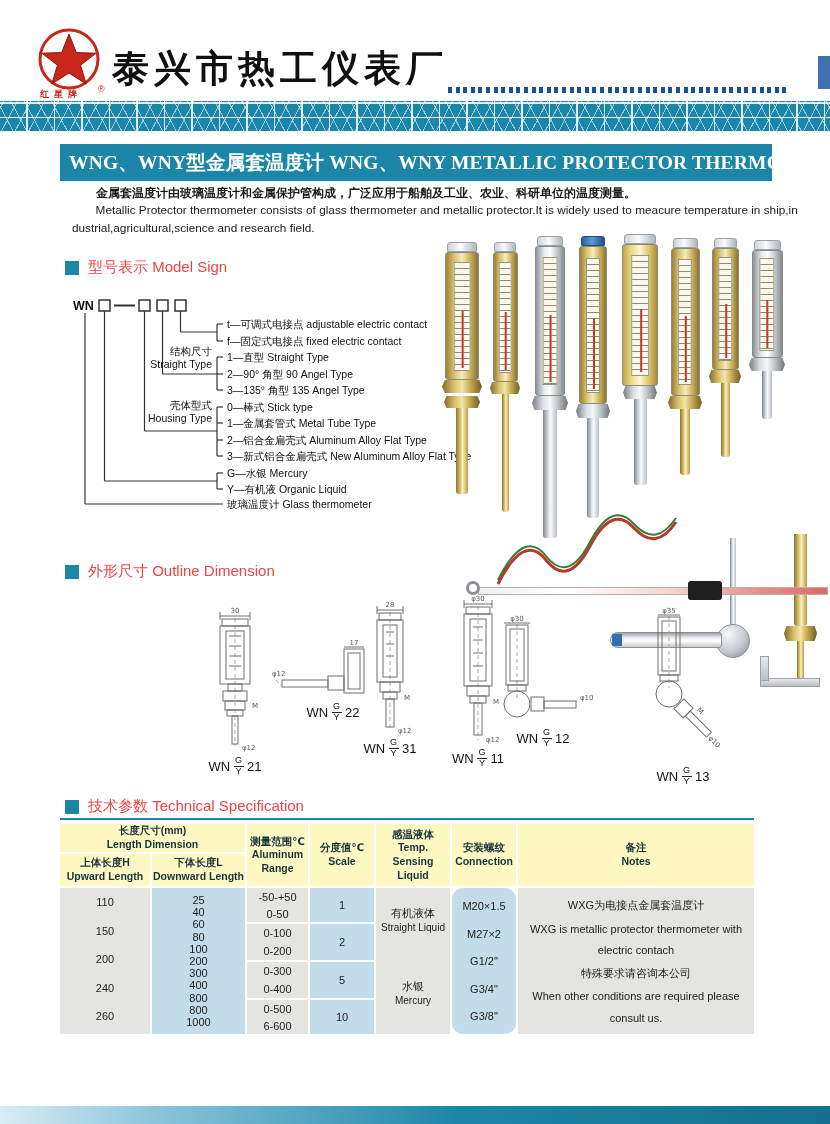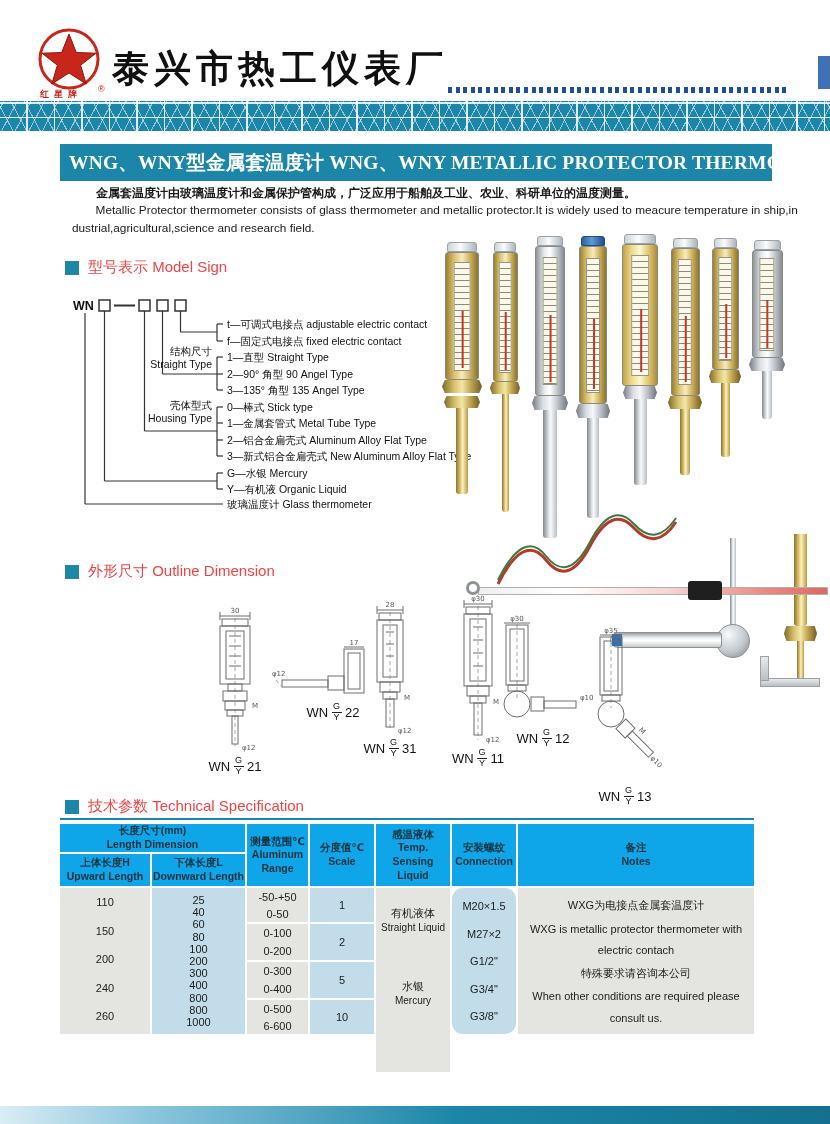--- a/index.html
+++ b/index.html
@@ -70,21 +70,21 @@
   .frac{display:inline-flex;flex-direction:column;align-items:center;font-size:9px;line-height:1.1;}
   .frac i{font-style:normal;padding:0 2px;}
   .frac i + i{border-top:1px solid #222;}
   .dwg{stroke:#6e6e6e;fill:none;stroke-width:1;}
   .dwg text{stroke:none;fill:#555;font-size:7px;font-family:"DejaVu Sans",sans-serif;}
   .cl{stroke:#a8a8a8;stroke-dasharray:4 3;}
   
   .spec{position:absolute;left:60px;top:818px;width:694px;}
   .spec .rule{height:2px;background:#1c86a8;margin-bottom:4px;}
   .trow{display:flex;gap:2px;}
-  .hc{background:#0ea5e9;color:#17323c;font-size:10.5px;font-weight:700;text-align:center;
+  .hc{background:#fef9c3;color:#17323c;font-size:10.5px;font-weight:700;text-align:center;
       display:flex;flex-direction:column;justify-content:center;line-height:1.3;box-sizing:border-box;}
   .bc{font-size:11px;color:#1c1c1c;text-align:center;box-sizing:border-box;}
   .gray{background:#e4e4e1;} .blue{background:#c3dce9;}
   .stack{display:flex;flex-direction:column;justify-content:space-between;}
   .grp{display:flex;flex-direction:column;justify-content:space-around;}
   .grp + .grp{border-top:2px solid #fff;}
   .cellblock{display:flex;flex-direction:column;justify-content:center;line-height:1.35;}
 </style>
 </head>
 <body>
@@ -390,21 +390,21 @@
     <div class="fig-label">
       <span>WN</span>
       <span class="frac">
           <i>G</i>
           <i>Y</i>
         </span>
       <span>12</span>
     </div>
   </div>
 
-  <div class="fig" style="left:570px;top:606px;width:110px;margin-top:20px;">
+  <div class="fig" style="left:628px;top:606px;width:110px;">
     <svg width="110" height="158" viewBox="0 0 110 158" class="dwg">
       <text x="41" y="7" text-anchor="middle">φ35</text>
       <line x1="30" y1="9" x2="52" y2="9"></line>
       <line x1="41" y1="10" x2="41" y2="82" class="cl"></line>
       <rect x="30" y="11" width="22" height="58"></rect>
         <rect x="34" y="15" width="14" height="50"></rect>
       <rect x="32" y="69" width="18" height="6"></rect>
       <circle cx="41" cy="88" r="13"></circle>
       <g transform="rotate(45 41 88)">
         <rect x="55" y="81" width="13" height="14"></rect>
@@ -519,21 +519,21 @@
         <div class="grp" style="height:36px;">
             <span>2</span>
           </div>
         <div class="grp" style="height:36px;">
             <span>5</span>
           </div>
         <div class="grp" style="height:34px;">
             <span>10</span>
           </div>
       </div>
-      <div class="bc gray" style="width:74px;height:184px;">
+      <div class="bc gray" style="width:74px;height:146px;">
         <div class="cellblock" style="height:64px;">
           <span>有机液体</span>
             <span style="font-size:10px;">Straight Liquid</span>
         </div>
         <div class="cellblock" style="height:82px;">
           <span>水银</span>
             <span style="font-size:10px;">Mercury</span>
         </div>
       </div>
       <div class="bc blue stack" style="width:64px;height:146px;padding:12px 0;border-radius:11px;">

